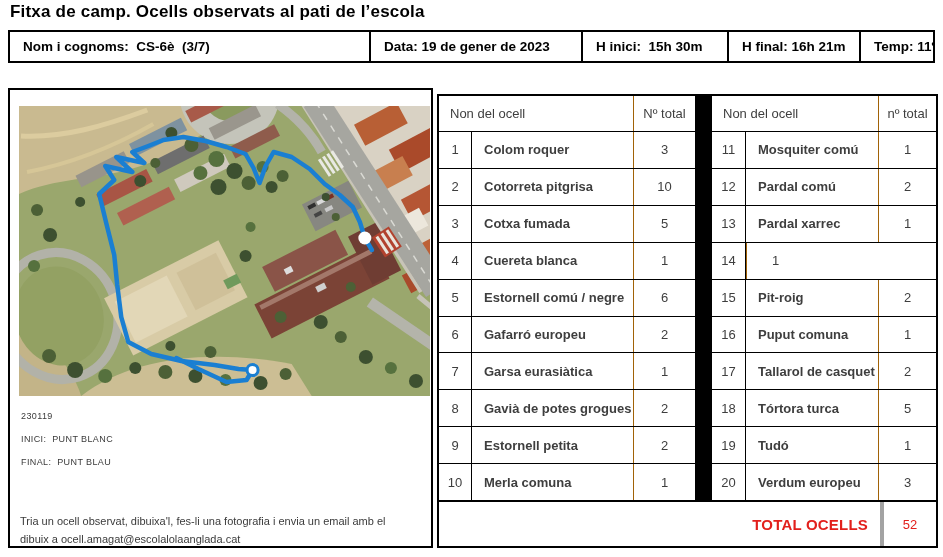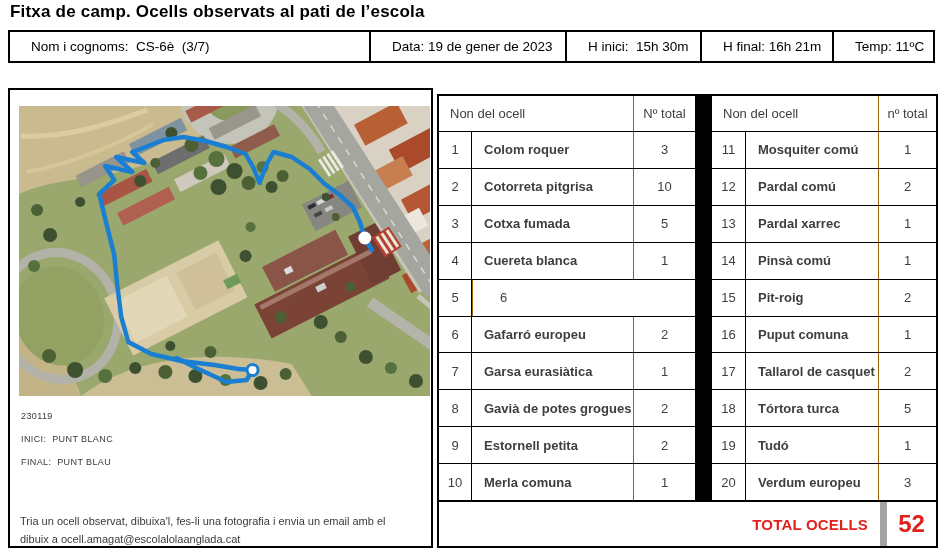--- a/index.html
+++ b/index.html
@@ -3,24 +3,24 @@
 <meta charset="utf-8">
 <style>
   html,body{margin:0;padding:0;background:#fff;font-family:"Liberation Sans",sans-serif;color:#000;}
   .page{position:relative;width:943px;height:557px;background:#fff;overflow:hidden;}
 
   .title{position:absolute;left:10px;top:2px;font-size:17px;font-weight:bold;
          text-decoration-thickness:2px;letter-spacing:.2px;white-space:pre;}
 
   .hdr{position:absolute;left:8px;top:30px;width:927px;height:33px;border:2px solid #000;
        display:flex;box-sizing:border-box;background:#fff;}
-  .hcell{border-left:2px solid #000;display:flex;align-items:center;padding-left:21px;
-         font-weight:normal;font-size:13.5px;box-sizing:border-box;white-space:pre;overflow:hidden;}
+  .hcell{border-left:2px solid #000;display:flex;align-items:center;padding-left:13px;
+         font-weight:bold;font-size:13.5px;box-sizing:border-box;white-space:pre;overflow:hidden;}
   .hcell:first-child{border-left:none;}
-  .w1{width:359px}.w2{width:196px}.w3{width:135px}.w4{width:132px}.w5{flex:1}
+  .w1{width:359px}.w2{width:212px}.w3{width:146px}.w4{width:132px}.w5{flex:1}
 
   .leftbox{position:absolute;left:8px;top:88px;width:425px;height:460px;border:2px solid #000;
            box-sizing:border-box;background:#fff;padding-left:25px;}
   .map{position:absolute;left:9px;top:16px;width:411px;height:290px;display:block;}
   .mcap{position:absolute;left:11px;font-size:9px;color:#3a3a3a;letter-spacing:.4px;white-space:pre;}
   .cap1{top:321px}.cap2{top:344px}.cap3{top:367px}
   .note{position:absolute;left:10px;top:423px;width:384px;font-size:11px;color:#3b3b3b;line-height:1.6;}
 
   .btable{position:absolute;top:94px;height:406px;display:flex;flex-direction:column;
           border:2px solid #000;border-bottom:none;box-sizing:border-box;background:#fff;
@@ -36,22 +36,22 @@
   .c-namehead{flex:1;padding-left:11px;}
   .c-total{justify-content:center;border-left:1px solid #a16207;}
   .t-left .c-total{width:62px}.t-right .c-total{width:58px}
 
   .bar{position:absolute;left:697px;top:94px;width:13px;height:409px;background:#000;}
 
   .totalrow{position:absolute;left:437px;top:500px;width:501px;height:48px;border:2px solid #000;
             display:flex;box-sizing:border-box;background:#fff;}
   .total-label{flex:1;display:flex;align-items:center;justify-content:flex-end;
                padding-right:12px;font-weight:bold;font-size:15px;letter-spacing:.2px;}
-  .total-value{width:56px;border-left:7px solid #a3a3a3;display:flex;align-items:center;
-               justify-content:center;font-size:24px;box-sizing:border-box;font-weight:bold;}
+  .total-value{width:56px;border-left:4px solid #a3a3a3;display:flex;align-items:center;
+               justify-content:center;font-size:13px;box-sizing:border-box;}
 </style>
 </head>
 <body>
 
 <div class="page">
 
   <div class="title">Fitxa de camp. Ocells observats al pati de l’escola</div>
 
   <div class="hdr">
     <div class="hcell w1">Nom i cognoms:  CS-6è  (3/7)</div>
@@ -215,20 +215,21 @@
         <div class="c c-name">Cotxa fumada</div>
         <div class="c c-total">5</div>
       </div>
       <div class="brow">
         <div class="c c-num">4</div>
         <div class="c c-name">Cuereta blanca</div>
         <div class="c c-total">1</div>
       </div>
       <div class="brow">
         <div class="c c-num">5</div>
+        <div class="c c-name">Estornell comú / negre</div>
         <div class="c c-total">6</div>
       </div>
       <div class="brow">
         <div class="c c-num">6</div>
         <div class="c c-name">Gafarró europeu</div>
         <div class="c c-total">2</div>
       </div>
       <div class="brow">
         <div class="c c-num">7</div>
         <div class="c c-name">Garsa eurasiàtica</div>
@@ -268,21 +269,20 @@
         <div class="c c-name">Pardal comú</div>
         <div class="c c-total">2</div>
       </div>
       <div class="brow">
         <div class="c c-num">13</div>
         <div class="c c-name">Pardal xarrec</div>
         <div class="c c-total">1</div>
       </div>
       <div class="brow">
         <div class="c c-num">14</div>
-        <div class="c c-name">Pinsà comú</div>
         <div class="c c-total">1</div>
       </div>
       <div class="brow">
         <div class="c c-num">15</div>
         <div class="c c-name">Pit-roig</div>
         <div class="c c-total">2</div>
       </div>
       <div class="brow">
         <div class="c c-num">16</div>
         <div class="c c-name">Puput comuna</div>

